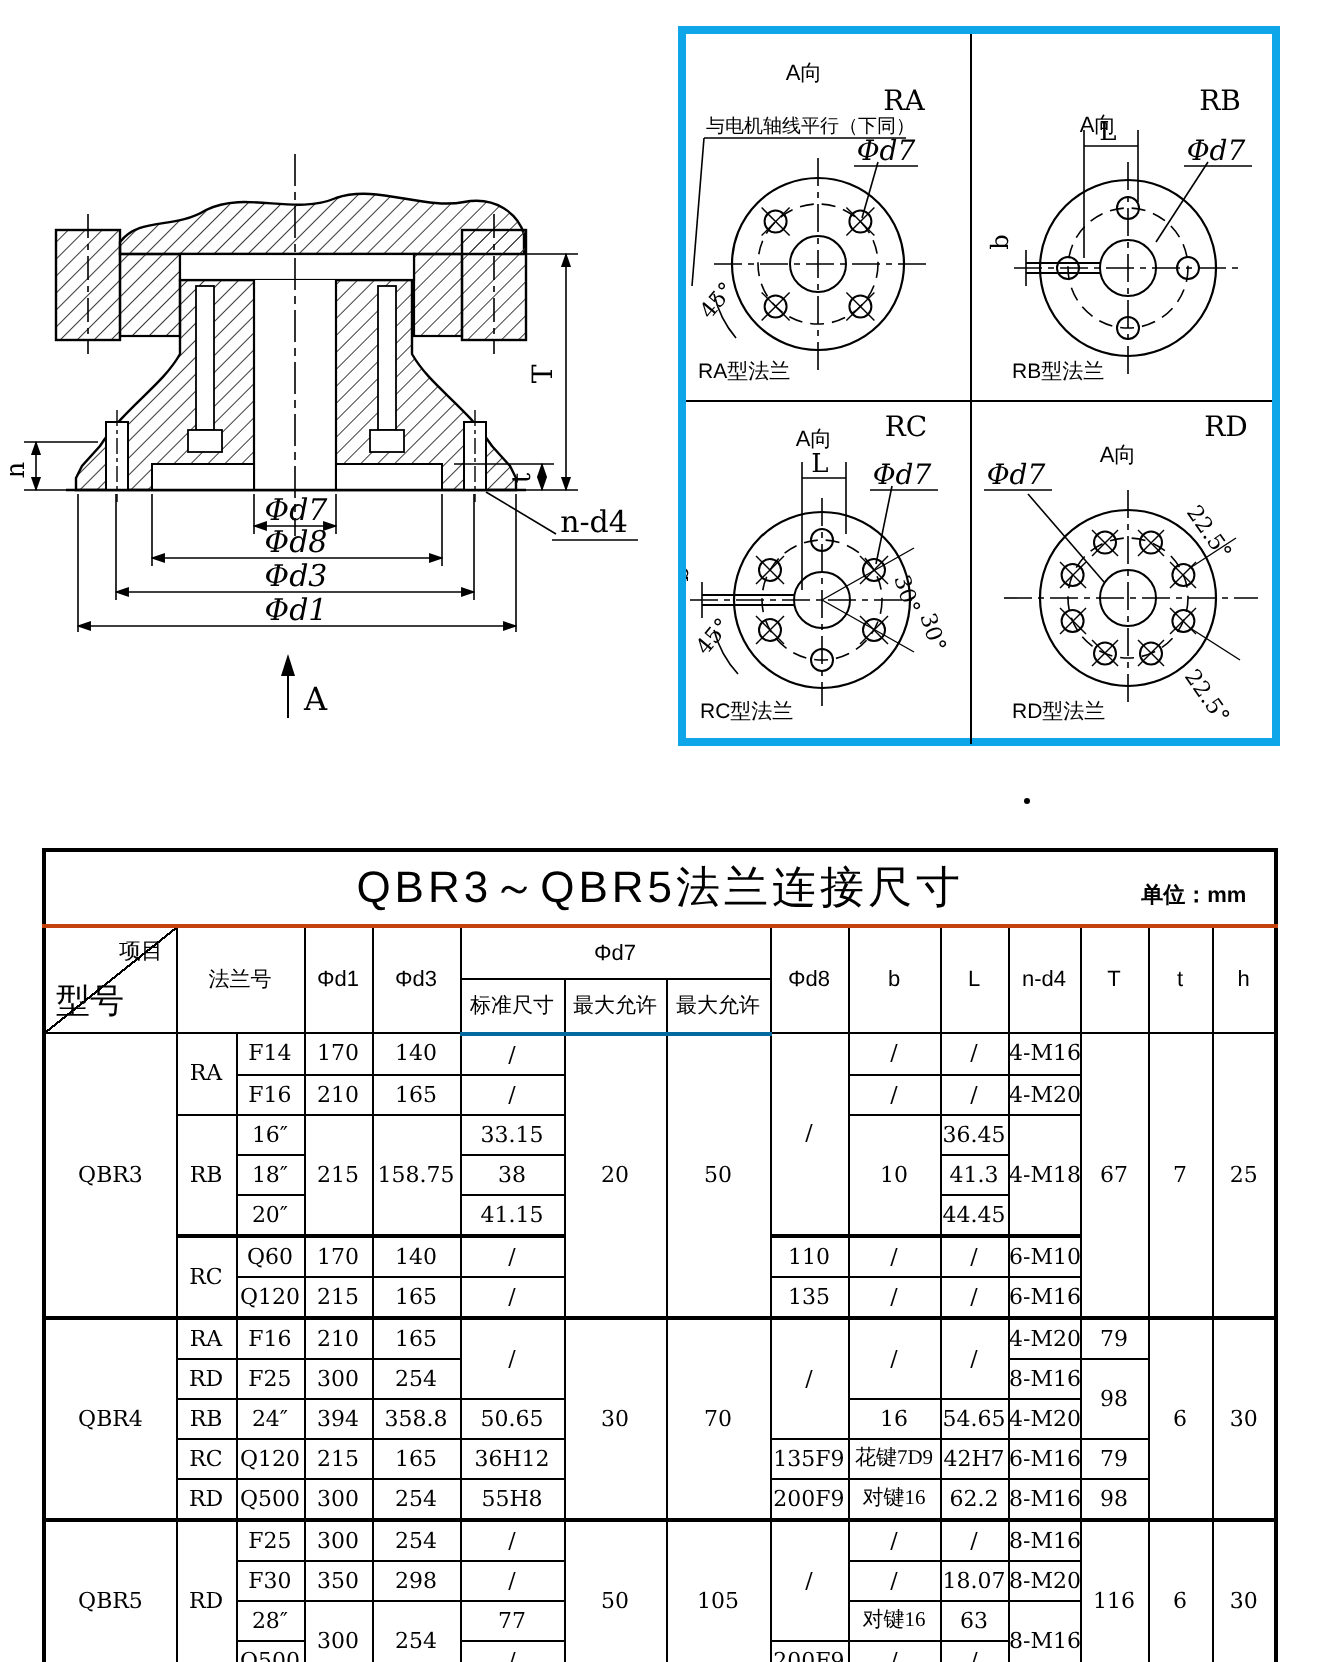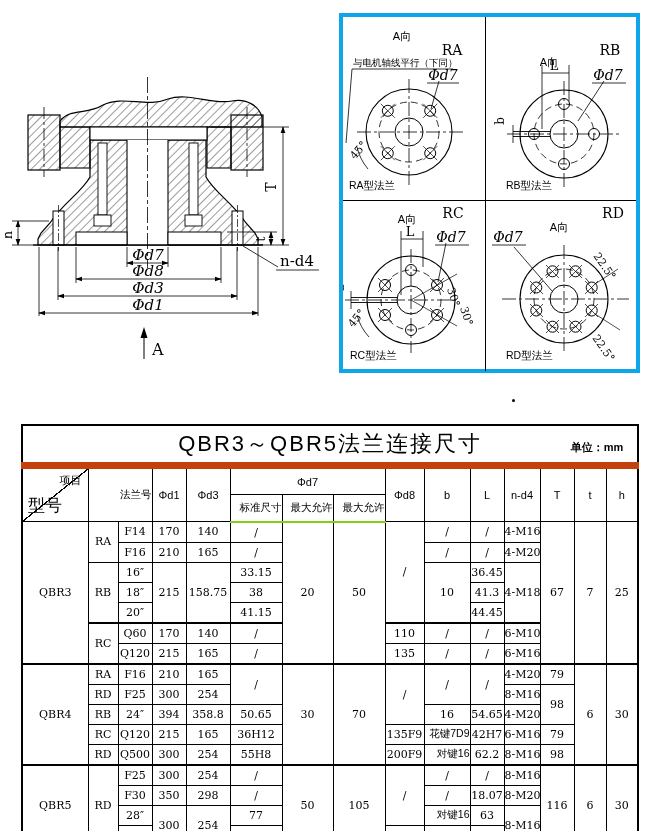--- a/index.html
+++ b/index.html
@@ -20,28 +20,28 @@
   .flange-cell.brd-b{border-bottom:1.5px solid #000;}
 
   .stray-dot{position:absolute;left:512px;top:399px;width:3px;height:3px;background:#000;border-radius:50%;}
 
   
   .dim-table{position:absolute;left:21px;top:424px;border-collapse:collapse;
              table-layout:fixed;width:618px;border:2px solid #000;}
   .dim-table td{border:1px solid #000;text-align:center;vertical-align:middle;
                 padding:0;height:19px;font-size:11px;
                 font-family:"DejaVu Serif","Liberation Serif",serif;white-space:nowrap;}
-  .dim-table td.cn{font-family:Liberation Sans, sans-serif;font-size:10.5px;text-align:right;}
-  .title-row td{height:36px;border-bottom:7px solid #c2410c;}
+  .dim-table td.cn{font-family:Liberation Serif, serif;font-size:10.5px;}
+  .title-row td{height:36px;border-bottom:2px solid #c2410c;}
   .title-flex{display:flex;align-items:center;justify-content:center;position:relative;}
   .tbl-title{font-size:22px;letter-spacing:2px;font-family:"Liberation Sans",sans-serif;}
   .tbl-unit{position:absolute;right:14px;bottom:4px;font-size:11px;font-weight:bold;
             font-family:Liberation Sans, sans-serif;}
   .hrow td{font-family:"Liberation Sans",sans-serif;font-size:11px;height:25px;margin-left:28px;}
-  .hrow2 td{border-bottom:2px solid #84cc16;}
+  .hrow2 td{border-bottom:2px solid #0369a1;}
   tr.bt2 td{border-top:2px solid #000;}
   
   .diag{position:relative;height:52px;
         background-image:linear-gradient(to bottom right,transparent 49.3%,#000 49.3%,#000 50.7%,transparent 50.7%);}
   .diag .tr-lbl{position:absolute;top:4px;right:6px;font-size:11px;}
   .diag .bl-lbl{position:absolute;bottom:4px;left:5px;font-size:17px;text-align:right;}
 </style>
 </head>
 <body>
 

